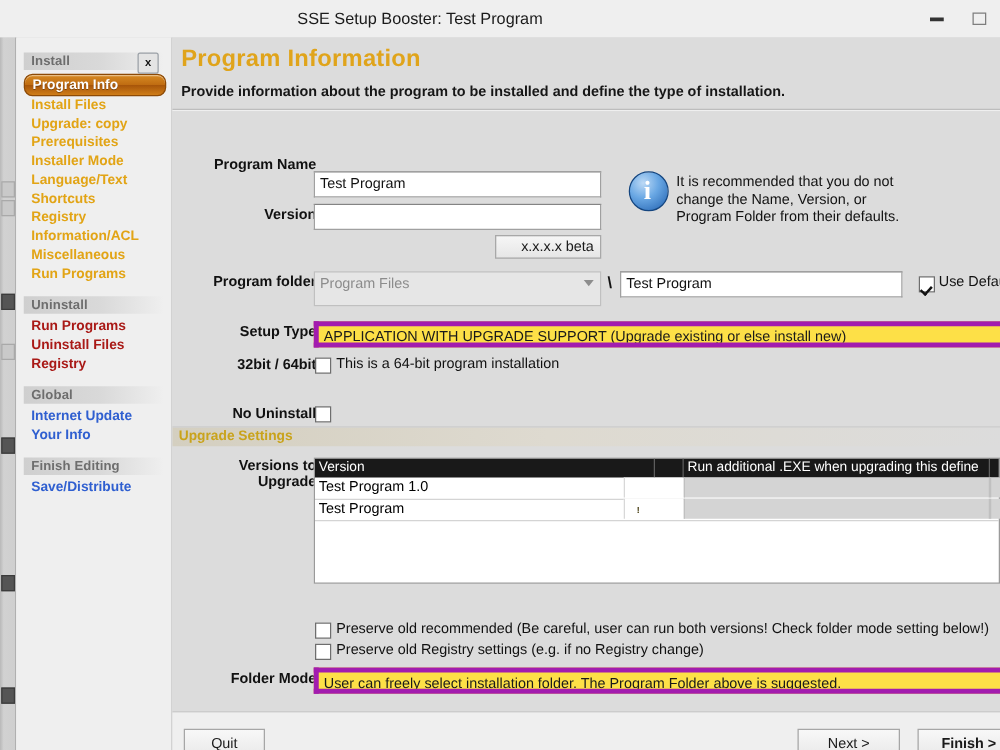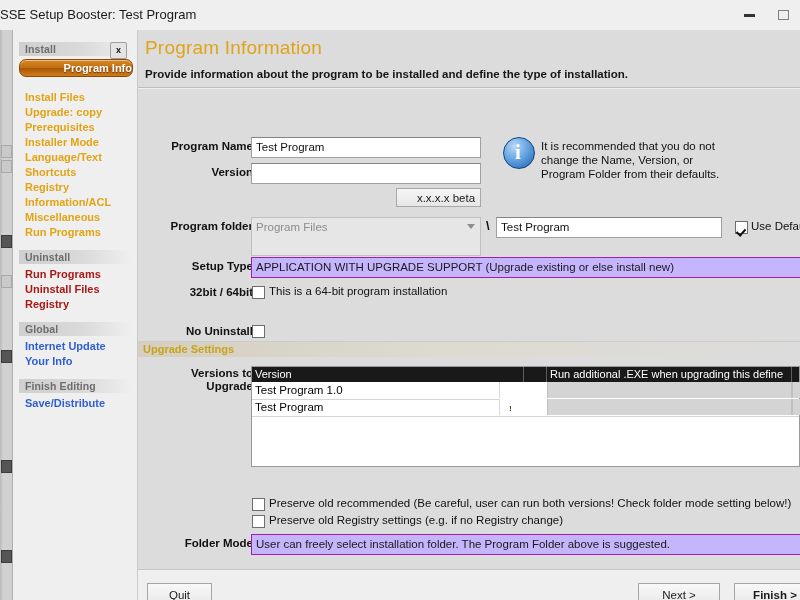--- a/index.html
+++ b/index.html
@@ -11,21 +11,21 @@
   #app{position:relative;width:800px;height:600px;}
 
   
   .titlebar{
     position:absolute;left:0;top:0;width:800px;height:30px;
     background:#efefef;
     border-bottom:1px solid #d6d6d6;
   }
   .titlebar .title{
     position:absolute;left:0;top:0;width:672px;height:30px;
-    line-height:30px;text-align:left;
+    line-height:30px;text-align:center;
     font-size:13px;color:#1a1a1a;
   }
   .wbtns{position:absolute;right:0;top:0;height:30px;display:flex;align-items:center;}
   .wbtn{width:34px;height:30px;display:flex;align-items:center;justify-content:center;}
   .wbtn .min{width:11px;height:3px;background:#333;}
   .wbtn .max{width:11px;height:10px;border:1.6px solid #7e7e7e;box-sizing:border-box;}
 
   
   .leftedge{
     position:absolute;left:0;top:30px;width:12px;height:570px;
@@ -48,64 +48,63 @@
   }
   .sb-item{
     height:15px;line-height:15px;padding-left:12px;font-weight:bold;font-size:11px;
     white-space:nowrap;
   }
   .sb-item.install{color:#e2a415;}
   .sb-item.uninstall{color:#a91916;}
   .sb-item.global{color:#2f5fd0;}
   .sb-item.finish{color:#2f5fd0;}
   .sb-item.sel{
-    margin:0 4px 13px 6px;padding-left:6px;height:16px;line-height:16px;
+    margin:0 4px 0 6px;padding-left:6px;height:16px;line-height:16px;
     color:#fff;border-radius:7px;
     background:linear-gradient(to bottom,#d78a23 0%,#c06d12 48%,#a8560a 52%,#cf7d18 100%);
     border:1px solid #8d4a06;box-shadow:inset 0 1px 0 rgba(255,255,255,.45);
     text-shadow:0 1px 0 rgba(0,0,0,.35);
-    text-align:right;
   }
   .sb-gap{height:10px;}
 
   
   .content{
     position:absolute;left:138px;top:30px;width:662px;height:570px;
     background:#dcdcdc;
   }
   .xbtn{
     position:absolute;left:-28px;top:12px;width:15px;height:15px;
     background:#e4e4e4;border:1px solid #9aa0a6;border-radius:2px;
     display:flex;align-items:center;justify-content:center;
     font-size:9px;color:#111;font-weight:bold;line-height:1;
   }
   .page-title{
     position:absolute;left:7px;top:7px;
-    font-size:19px;font-weight:normal;color:#e0a41b;letter-spacing:.2px;
+    font-size:19px;font-weight:bold;color:#e0a41b;letter-spacing:.2px;
   }
   .page-sub{
     position:absolute;left:7px;top:38px;
     font-size:11.5px;font-weight:bold;color:#161616;
   }
   .hrule{position:absolute;left:0;top:57px;width:662px;height:1px;background:#bdbdbd;}
   .hrule2{position:absolute;left:0;top:58px;width:662px;height:1px;background:#efefef;}
 
   .form{position:absolute;left:0;top:59px;width:662px;height:480px;background:#dcdcdc;}
   .lbl{
     position:absolute;text-align:right;font-weight:bold;font-size:11.5px;color:#111;
   }
   .txt{
     position:absolute;box-sizing:border-box;
     background:#fff;border:1px solid #a0a0a0;border-top-color:#848484;
     font-size:11.5px;color:#111;padding:0 4px;line-height:19px;height:21px;
     white-space:nowrap;overflow:hidden;
   }
-  .txt.flat{background:#c4b5fd;border:1px solid #a21caf;color:#1a1a1a;}
+  .txt.flat{background:#fde047;border:4px solid #a21caf;color:#1a1a1a;}
   .combo{
-    position:absolute;box-sizing:border-box;height:39px;
+    position:absolute;box-sizing:border-box;height:28px;
     background:#e6e6e6;border:1px solid #c0c0c0;
     font-size:11.5px;color:#8c8c8c;padding:0 18px 0 4px;line-height:19px;
     white-space:nowrap;overflow:hidden;
   }
   .combo .caret{
     position:absolute;right:5px;top:6px;width:0;height:0;
     border-left:4px solid transparent;border-right:4px solid transparent;
     border-top:5px solid #8d8d8d;
   }
   .btn{
@@ -255,21 +254,21 @@
 
     <div class="xbtn">x</div>
 
     <div class="page-title">Program Information</div>
     <div class="page-sub">Provide information about the program to be installed and define the type of installation.</div>
     <div class="hrule"></div>
     <div class="hrule2"></div>
 
     <div class="form">
 
-      <div class="lbl" style="left:10px;top:51px;width:105px">Program Name</div>
+      <div class="lbl" style="left:10px;top:37px;width:105px">Program Name</div>
       <div class="txt" style="left:113px;top:48px;width:230px">Test Program</div>
 
       <div class="lbl" style="left:10px;top:77px;width:105px">Version</div>
       <div class="txt" style="left:113px;top:74px;width:230px"></div>
 
       <div class="btn" style="left:258px;top:99px;width:85px;height:19px">x.x.x.x beta</div>
 
       <div class="infoicon" style="left:365px;top:48px">
         <span class="ball"></span>
         <span class="ii">i</span>

